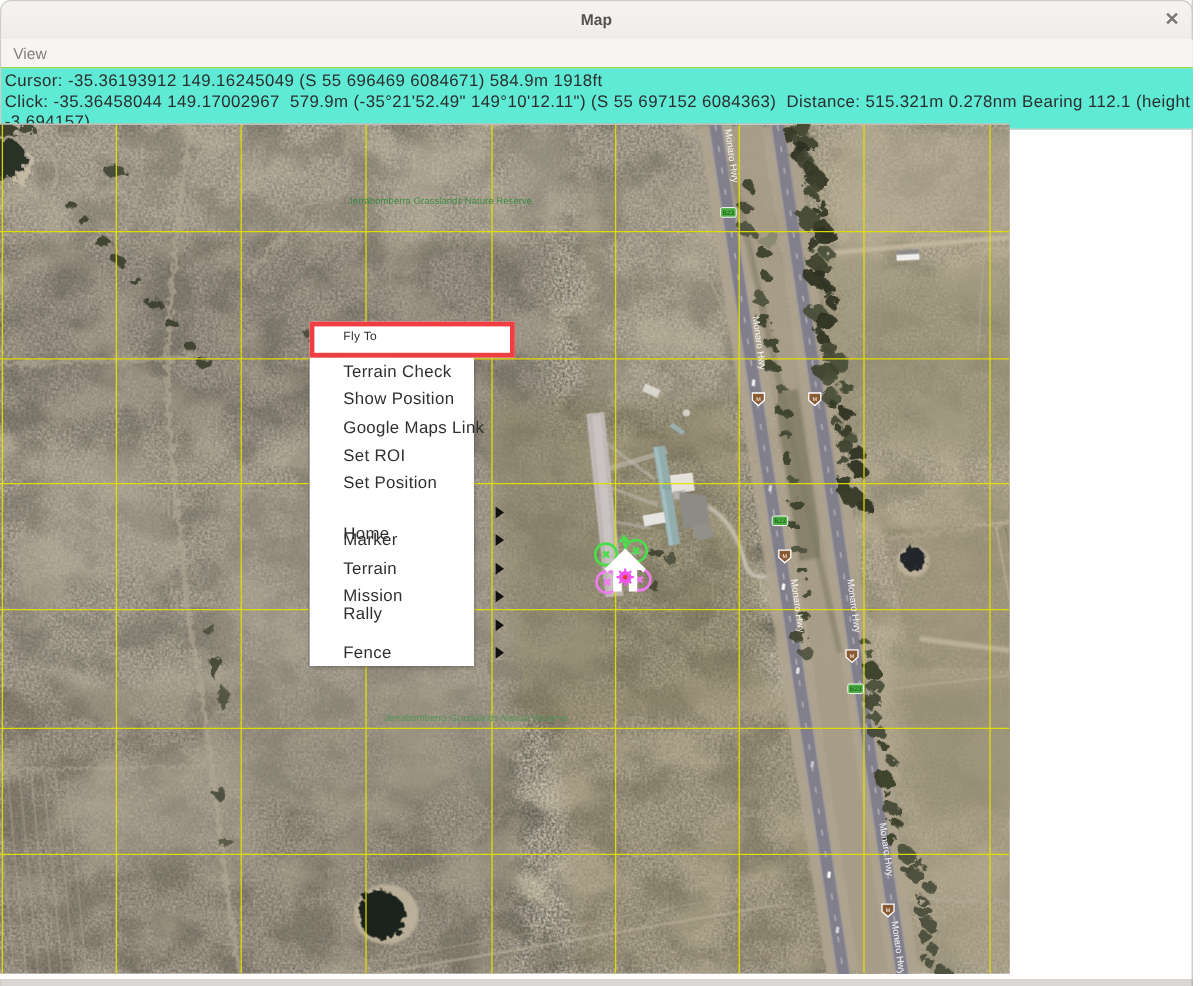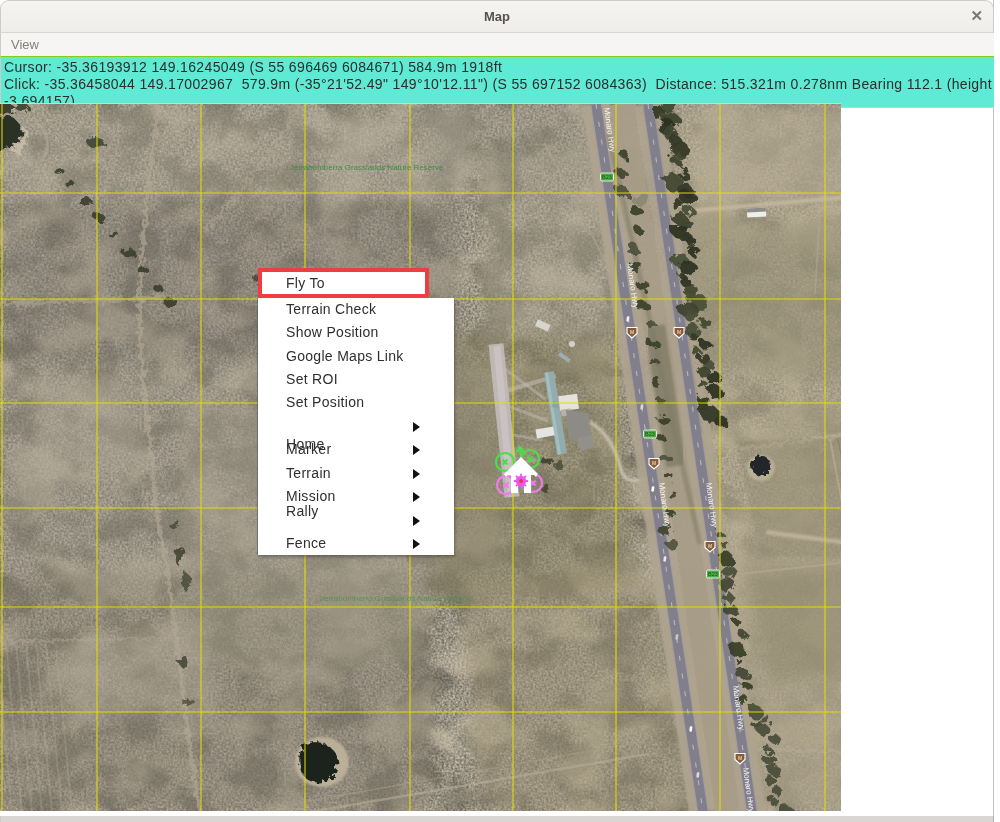--- a/index.html
+++ b/index.html
@@ -13,28 +13,28 @@
   #menubar{position:absolute;left:0;top:33px;width:994px;height:24px;background:#f6f5f3;
        border-left:1px solid #cfccc8;border-bottom:1px solid #84cc16;box-sizing:border-box;}
   #menubar span{position:absolute;left:10px;top:4px;font-size:13px;color:#84817d;}
   #status{position:absolute;left:0;top:57px;width:994px;height:51px;border-bottom:1px solid #cfccc8;background:#5eead4;
        border-left:1px solid #cfccc8;box-sizing:border-box;overflow:hidden;}
   .stline{position:absolute;left:3px;white-space:nowrap;font-size:14px;color:#2d2d2d;letter-spacing:0.35px;}
   #map{position:absolute;left:0;top:103px;width:841px;height:707px;overflow:hidden;background:#a29a8b;border-top:1px solid #d8d5d1;box-sizing:content-box;}
   #bottombar{position:absolute;left:0;top:816px;width:994px;height:6px;background:#d9d6d3;
        border-left:1px solid #cfccc8;border-right:1px solid #b5b1ad;box-sizing:border-box;}
   
-  #ctxmenu{position:absolute;left:258px;top:298px;width:196px;height:257px;background:#ffffff;
+  #ctxmenu{position:absolute;left:258px;top:298px;width:137px;height:257px;background:#ffffff;
        box-shadow:-1px 0 0 rgba(90,90,90,0.55), 1px 2px 3px rgba(0,0,0,0.3);}
   .mi{position:absolute;left:28px;height:23px;font-size:14px;color:#2f2f2f;letter-spacing:0.3px;white-space:nowrap;}
   .arrow{position:absolute;left:155px;width:0;height:0;border-left:7px solid #111;
        border-top:5px solid transparent;border-bottom:5px solid transparent;}
   #redbox{position:absolute;left:258px;top:268px;width:171px;height:30px;background:#fff;
        border:4px solid #ef3e41;box-sizing:border-box;}
-  #redbox span{position:absolute;left:24px;top:3px;font-size:14px;color:#2f2f2f;letter-spacing:0.3px;}
+  #redbox span{position:absolute;left:24px;top:3px;font-size:10px;color:#2f2f2f;letter-spacing:0.3px;}
 </style>
 </head>
 <body>
 <div id="win">
   <div id="titlebar">
       <div id="title">Map</div>
       <div id="closex">✕</div>
     </div>
   <div id="menubar">
       <span>View</span>

